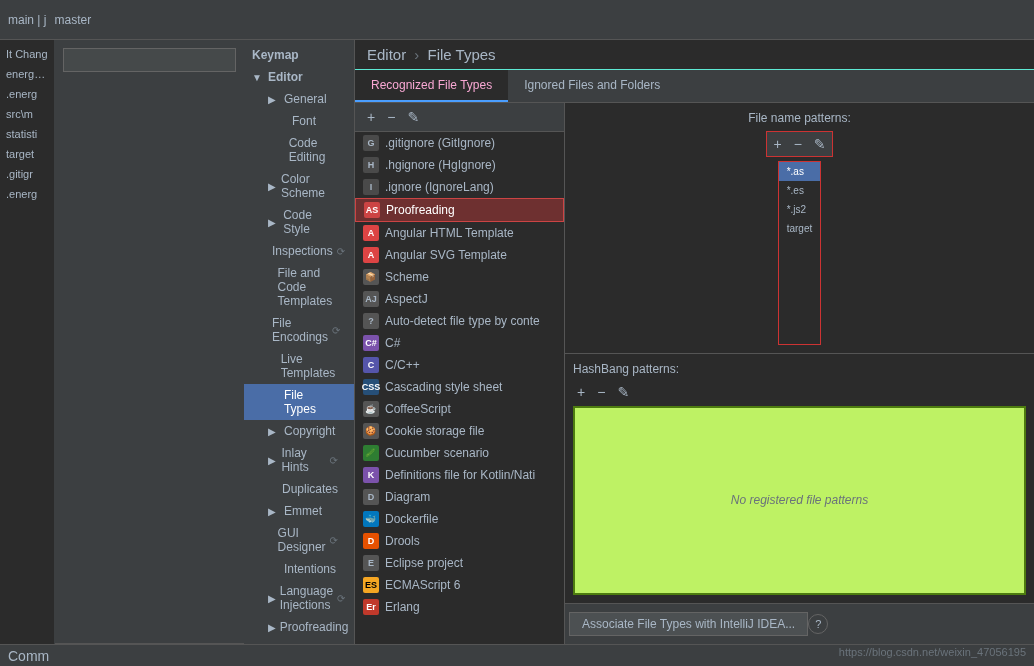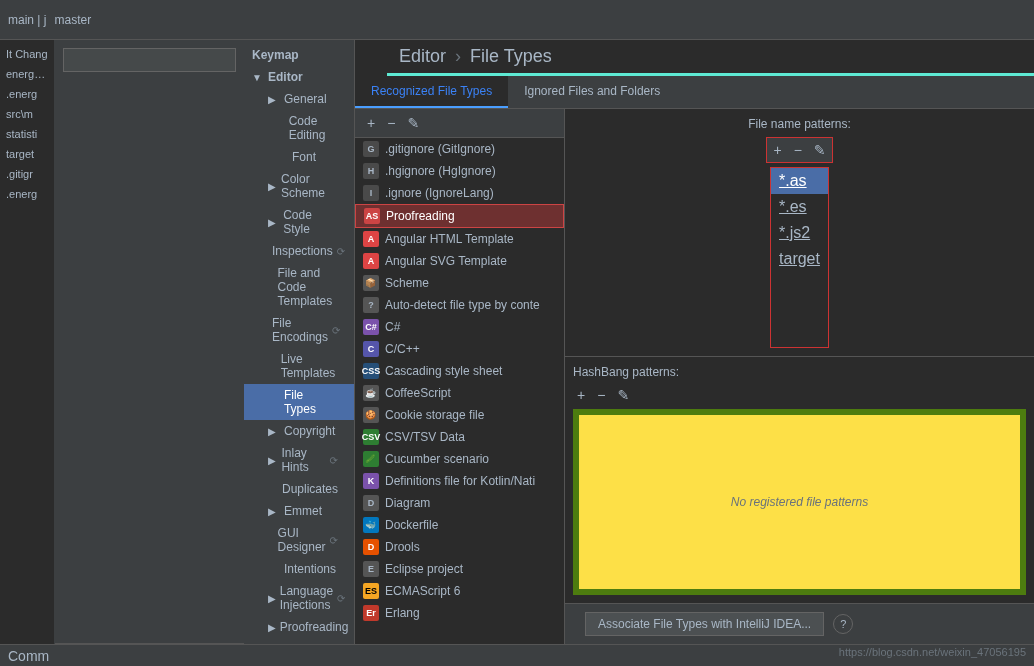--- a/index.html
+++ b/index.html
@@ -118,45 +118,44 @@
     
     .content-area {
       flex: 1;
       display: flex;
       flex-direction: column;
       background: #2b2b2b;
       overflow: hidden;
     }
     .breadcrumb {
       padding: 6px 12px;
-      font-size: 18px;
-      color: #a9b7c6;
-      border-bottom: 3px solid #5eead4;
-      flex-shrink: 0;
-      margin-left: 32px;
+      font-size: 15px;
+      color: #a9b7c6;
+      border-bottom: 1px solid #5eead4;
+      flex-shrink: 0;
     }
     .breadcrumb .sep { margin: 0 4px; color: #6a737b; }
     .breadcrumb .current { color: #a9b7c6; }
 
     
     .content-tabs {
       display: flex;
       border-bottom: 1px solid #555;
       flex-shrink: 0;
       background: #3c3f41;
     }
     .content-tab {
       padding: 8px 16px;
       cursor: pointer;
       font-size: 12px;
       color: #a9b7c6;
       border-bottom: 2px solid transparent;
     }
     .content-tab.active {
-      color: #3b82f6;
+      color: #f9a8d4;
       border-bottom: 2px solid #4a9eff;
       background: #2b2b2b;
     }
 
     
     .two-panel {
       display: flex;
       flex: 1;
       overflow: hidden;
     }
@@ -248,59 +247,58 @@
       border: 1px solid #cc3333;
     }
     .patterns-list {
       border: 1px solid #cc3333;
       flex: 1;
       overflow-y: auto;
       background: #2b2b2b;
     }
     .pattern-item {
       padding: 4px 8px;
-      font-size: 16px;
-      color: #a9b7c6;
-      cursor: pointer;
-      text-decoration: underline;
+      font-size: 10px;
+      color: #a9b7c6;
+      cursor: pointer;
     }
     .pattern-item.selected { background: #4a6da7; color: #fff; }
 
     .hashbang-section {
       flex: 1;
       display: flex;
       flex-direction: column;
       padding: 8px;
     }
     .hashbang-toolbar {
       display: flex;
       align-items: center;
       gap: 4px;
       margin-bottom: 4px;
     }
     .hashbang-list {
       flex: 1;
-      border: 6px solid #4d7c0f;
-      background: #fde047;
+      border: 2px solid #4d7c0f;
+      background: #bef264;
       display: flex;
       align-items: center;
       justify-content: center;
     }
     .empty-text {
       color: #6a737b;
       font-size: 12px;
       font-style: italic;
     }
 
     
     .bottom-bar {
       display: flex;
       align-items: center;
-      padding: 8px 20px;
-      gap: 9px;
+      padding: 8px 4px;
+      gap: 0;
       border-top: 1px solid #555;
       background: #3c3f41;
       flex-shrink: 0;
     }
     .bottom-btn {
       background: #4c5052;
       border: 1px solid #646464;
       color: #a9b7c6;
       padding: 4px 12px;
       cursor: pointer;
@@ -378,25 +376,25 @@
         <div class="sidebar-item section-header">
           <span class="expand-arrow">▼</span>
           <span>Editor</span>
         </div>
         <div class="sidebar-item indent1">
           <span class="expand-arrow">▶</span>
           <span>General</span>
         </div>
         <div class="sidebar-item indent2">
           <span style="width: 12px; display: inline-block;"></span>
+          <span>Font</span>
+        </div>
+        <div class="sidebar-item indent2">
+          <span style="width: 12px; display: inline-block;"></span>
           <span>Code Editing</span>
-        </div>
-        <div class="sidebar-item indent2">
-          <span style="width: 12px; display: inline-block;"></span>
-          <span>Font</span>
         </div>
         <div class="sidebar-item indent1">
           <span class="expand-arrow">▶</span>
           <span>Color Scheme</span>
         </div>
         <div class="sidebar-item indent1">
           <span class="expand-arrow">▶</span>
           <span>Code Style</span>
         </div>
         <div class="sidebar-item indent1">
@@ -517,20 +515,24 @@
             </div>
             <div class="file-list-item">
               <span class="file-icon" style="background: rgb(221, 68, 68); color: rgb(255, 255, 255);">A</span>
               <span>Angular SVG Template</span>
             </div>
             <div class="file-list-item">
               <span class="file-icon" style="background: rgb(85, 85, 85); color: rgb(169, 183, 198);">📦</span>
               <span>Scheme</span>
             </div>
             <div class="file-list-item">
+              <span class="file-icon" style="background: rgb(85, 85, 85); color: rgb(169, 183, 198);">AJ</span>
+              <span>AspectJ</span>
+            </div>
+            <div class="file-list-item">
               <span class="file-icon" style="background: rgb(85, 85, 85); color: rgb(169, 183, 198);">?</span>
               <span>Auto-detect file type by conte</span>
             </div>
             <div class="file-list-item">
               <span class="file-icon" style="background: rgb(123, 82, 171); color: rgb(255, 255, 255);">C#</span>
               <span>C#</span>
             </div>
             <div class="file-list-item">
               <span class="file-icon" style="background: rgb(85, 85, 170); color: rgb(255, 255, 255);">C</span>
               <span>C/C++</span>
@@ -539,24 +541,20 @@
               <span class="file-icon" style="background: rgb(38, 79, 120); color: rgb(255, 255, 255);">CSS</span>
               <span>Cascading style sheet</span>
             </div>
             <div class="file-list-item">
               <span class="file-icon" style="background: rgb(85, 85, 85); color: rgb(169, 183, 198);">☕</span>
               <span>CoffeeScript</span>
             </div>
             <div class="file-list-item">
               <span class="file-icon" style="background: rgb(85, 85, 85); color: rgb(169, 183, 198);">🍪</span>
               <span>Cookie storage file</span>
-            </div>
-            <div class="file-list-item">
-              <span class="file-icon" style="background: rgb(46, 125, 50); color: rgb(255, 255, 255);">CSV</span>
-              <span>CSV/TSV Data</span>
             </div>
             <div class="file-list-item">
               <span class="file-icon" style="background: rgb(46, 125, 50); color: rgb(255, 255, 255);">🥒</span>
               <span>Cucumber scenario</span>
             </div>
             <div class="file-list-item">
               <span class="file-icon" style="background: rgb(123, 82, 171); color: rgb(255, 255, 255);">K</span>
               <span>Definitions file for Kotlin/Nati</span>
             </div>
             <div class="file-list-item">

